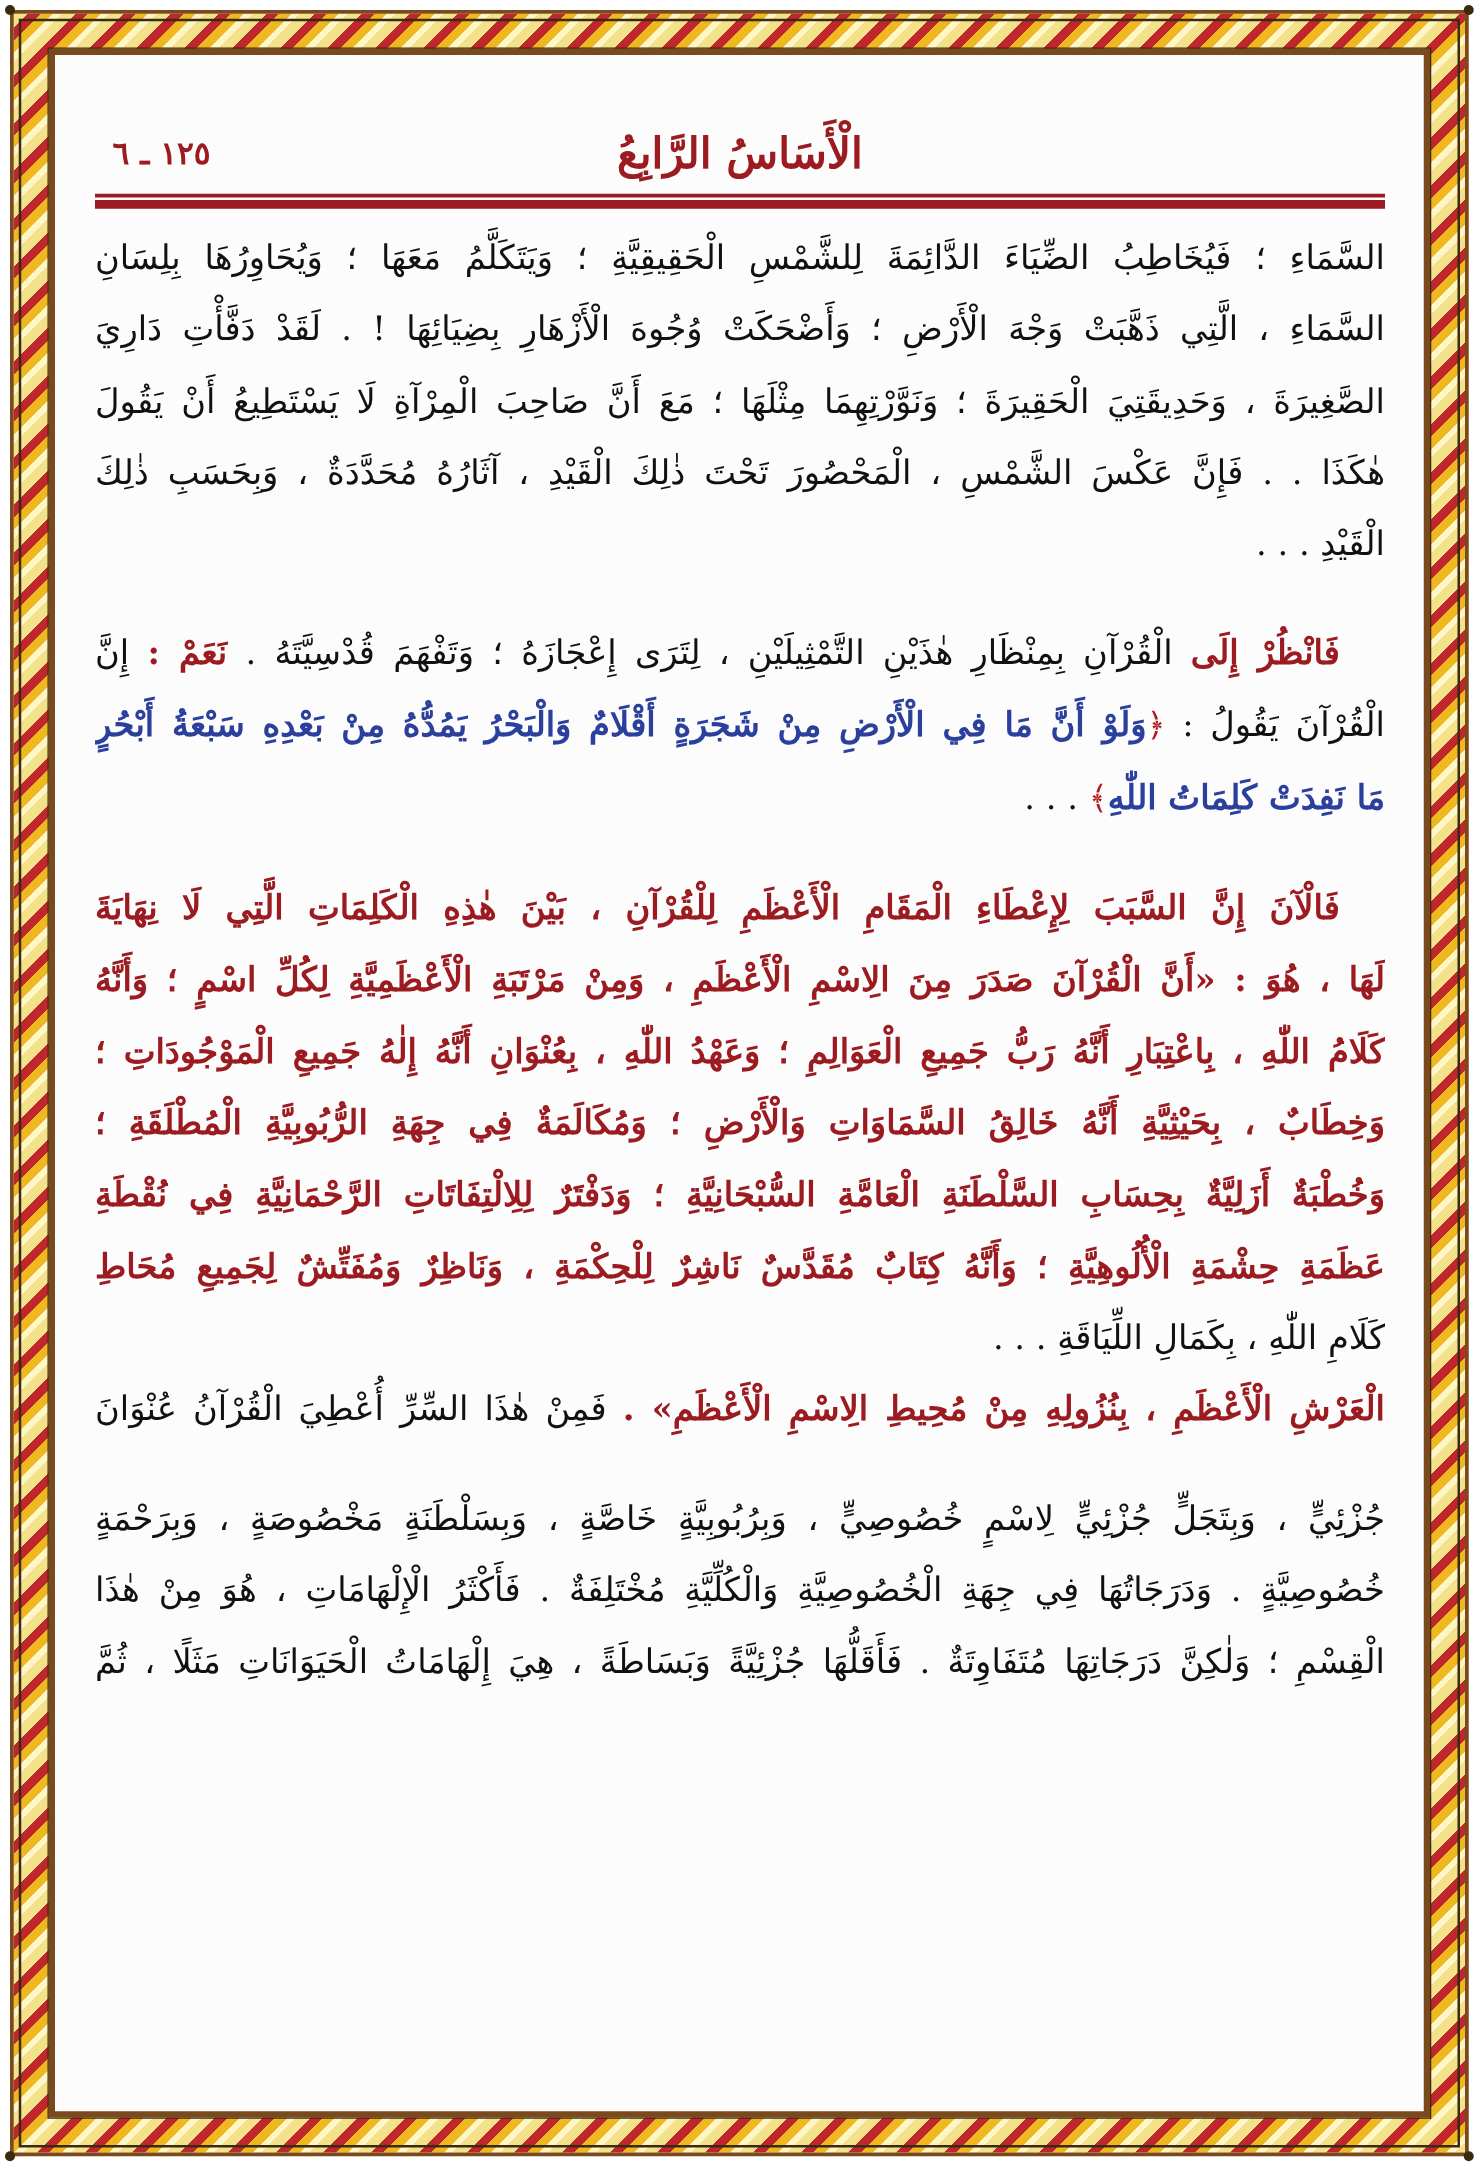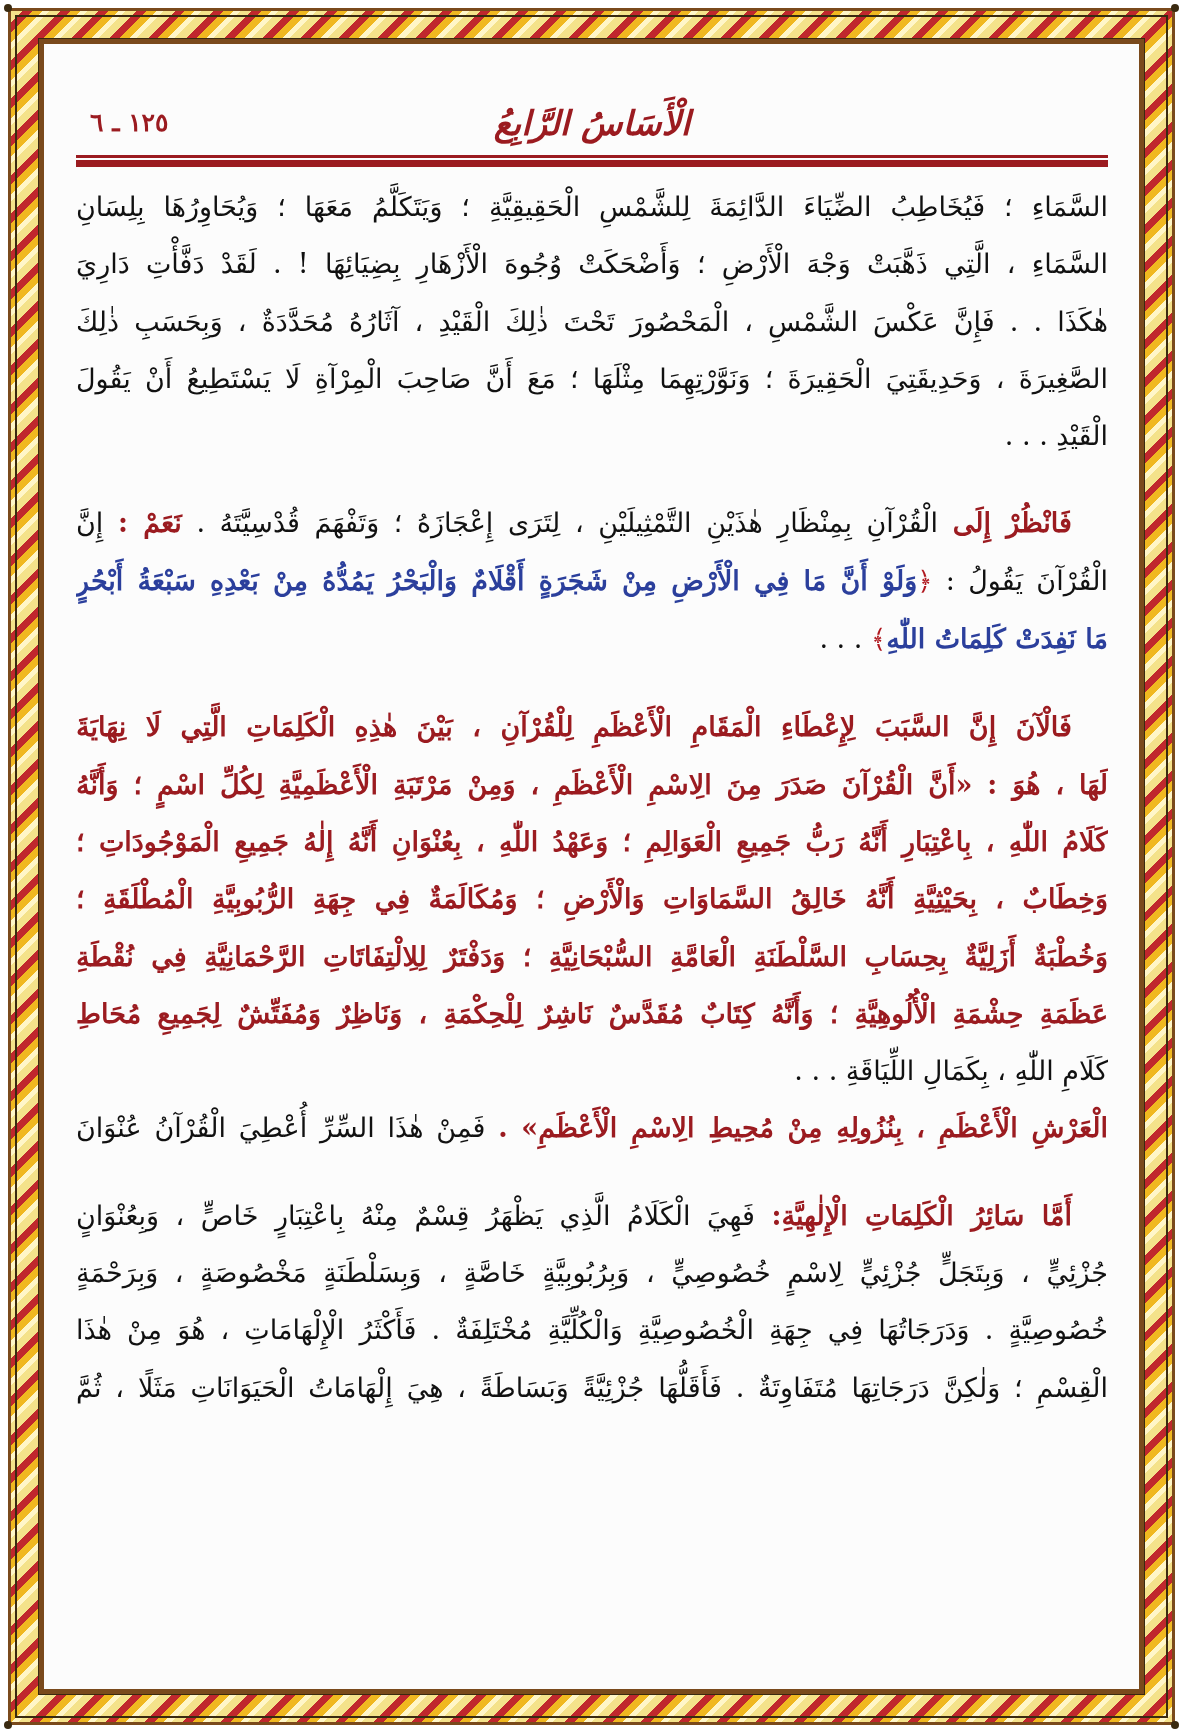--- a/index.html
+++ b/index.html
@@ -23,21 +23,21 @@
     outline: 1px solid #3a2a10;
   }
   .corner { position: absolute; width: 8px; height: 8px; background: #3a2a10; border-radius: 50%; }
   .page {
     position: absolute; left: 76px; top: 40px; width: 1032px; height: 1640px;
     direction: rtl;
   }
   .header { position: absolute; left: 0; right: 0; top: 55px; height: 60px; }
   .header-title {
     position: absolute; left: 0; right: 0; top: 0; text-align: center;
-    color: #9b1b20; font-size: 34px; font-weight: bold; line-height: 56px; font-style: italic;
+    color: #9b1b20; font-size: 34px; font-weight: bold; line-height: 56px;
   }
   .header-page {
     position: absolute; left: 14px; top: 0; direction: ltr;
     color: #9b1b20; font-size: 25px; font-weight: bold; line-height: 56px; letter-spacing: 2px;
   }
   .rule-thin { position: absolute; left: 0; right: 0; top: 115px; height: 3px; background: #9b1b20; }
   .rule-thick { position: absolute; left: 0; right: 0; top: 120px; height: 7px; background: #9b1b20; }
   .body-text {
     position: absolute; left: 0; right: 0; top: 138px;
     font-size: 27px; line-height: 57.3px; color: #111;
@@ -69,22 +69,22 @@
     <div class="header-page">١٢٥ ـ ٦</div>
   </div>
   <div class="rule-thin"></div>
   <div class="rule-thick"></div>
 
   <div class="body-text">
 
     <div class="para">
       <span class="line">السَّمَاءِ ؛ فَيُخَاطِبُ الضِّيَاءَ الدَّائِمَةَ لِلشَّمْسِ الْحَقِيقِيَّةِ ؛ وَيَتَكَلَّمُ مَعَهَا ؛ وَيُحَاوِرُهَا بِلِسَانِ</span>
       <span class="line">السَّمَاءِ ، الَّتِي ذَهَّبَتْ وَجْهَ الْأَرْضِ ؛ وَأَضْحَكَتْ وُجُوهَ الْأَزْهَارِ بِضِيَائِهَا ! . لَقَدْ دَفَّأْتِ دَارِيَ</span>
+      <span class="line">الصَّغِيرَةَ ، وَحَدِيقَتِيَ الْحَقِيرَةَ ؛ وَنَوَّرْتِهِمَا مِثْلَهَا ؛ مَعَ أَنَّ صَاحِبَ الْمِرْآةِ لَا يَسْتَطِيعُ أَنْ يَقُولَ</span>
       <span class="line">هٰكَذَا . . فَإِنَّ عَكْسَ الشَّمْسِ ، الْمَحْصُورَ تَحْتَ ذٰلِكَ الْقَيْدِ ، آثَارُهُ مُحَدَّدَةٌ ، وَبِحَسَبِ ذٰلِكَ</span>
-      <span class="line">الصَّغِيرَةَ ، وَحَدِيقَتِيَ الْحَقِيرَةَ ؛ وَنَوَّرْتِهِمَا مِثْلَهَا ؛ مَعَ أَنَّ صَاحِبَ الْمِرْآةِ لَا يَسْتَطِيعُ أَنْ يَقُولَ</span>
       <span class="line last">الْقَيْدِ . . .</span>
     </div>
 
     <div class="para">
       <span class="line indent">
         <span class="red">فَانْظُرْ إِلَى</span>
         <span>الْقُرْآنِ بِمِنْظَارِ هٰذَيْنِ التَّمْثِيلَيْنِ ، لِتَرَى إِعْجَازَهُ ؛ وَتَفْهَمَ قُدْسِيَّتَهُ .</span>
         <span class="red">نَعَمْ :</span>
         <span>إِنَّ</span>
       </span>
@@ -105,23 +105,19 @@
       <span class="line red">وَخُطْبَةٌ أَزَلِيَّةٌ بِحِسَابِ السَّلْطَنَةِ الْعَامَّةِ السُّبْحَانِيَّةِ ؛ وَدَفْتَرٌ لِلِالْتِفَاتَاتِ الرَّحْمَانِيَّةِ فِي نُقْطَةِ</span>
       <span class="line red">عَظَمَةِ حِشْمَةِ الْأُلُوهِيَّةِ ؛ وَأَنَّهُ كِتَابٌ مُقَدَّسٌ نَاشِرٌ لِلْحِكْمَةِ ، وَنَاظِرٌ وَمُفَتِّشٌ لِجَمِيعِ مُحَاطِ</span>
       <span class="line last">كَلَامِ اللّٰهِ ، بِكَمَالِ اللِّيَاقَةِ . . .</span>
       <span class="line">
         <span class="red">الْعَرْشِ الْأَعْظَمِ ، بِنُزُولِهِ مِنْ مُحِيطِ الِاسْمِ الْأَعْظَمِ» .</span>
         <span>فَمِنْ هٰذَا السِّرِّ أُعْطِيَ الْقُرْآنُ عُنْوَانَ</span>
       </span>
     </div>
 
     <div class="para">
-      <span class="line indent">
-        <span class="red">أَمَّا سَائِرُ الْكَلِمَاتِ الْإِلٰهِيَّةِ:</span>
-        <span>فَهِيَ الْكَلَامُ الَّذِي يَظْهَرُ قِسْمٌ مِنْهُ بِاعْتِبَارٍ خَاصٍّ ، وَبِعُنْوَانٍ</span>
-      </span>
       <span class="line">جُزْئِيٍّ ، وَبِتَجَلٍّ جُزْئِيٍّ لِاسْمٍ خُصُوصِيٍّ ، وَبِرُبُوبِيَّةٍ خَاصَّةٍ ، وَبِسَلْطَنَةٍ مَخْصُوصَةٍ ، وَبِرَحْمَةٍ</span>
       <span class="line">خُصُوصِيَّةٍ . وَدَرَجَاتُهَا فِي جِهَةِ الْخُصُوصِيَّةِ وَالْكُلِّيَّةِ مُخْتَلِفَةٌ . فَأَكْثَرُ الْإِلْهَامَاتِ ، هُوَ مِنْ هٰذَا</span>
       <span class="line">الْقِسْمِ ؛ وَلٰكِنَّ دَرَجَاتِهَا مُتَفَاوِتَةٌ . فَأَقَلُّهَا جُزْئِيَّةً وَبَسَاطَةً ، هِيَ إِلْهَامَاتُ الْحَيَوَانَاتِ مَثَلًا ، ثُمَّ</span>
     </div>
 
   </div>
 </div>
 
 </body></html>

